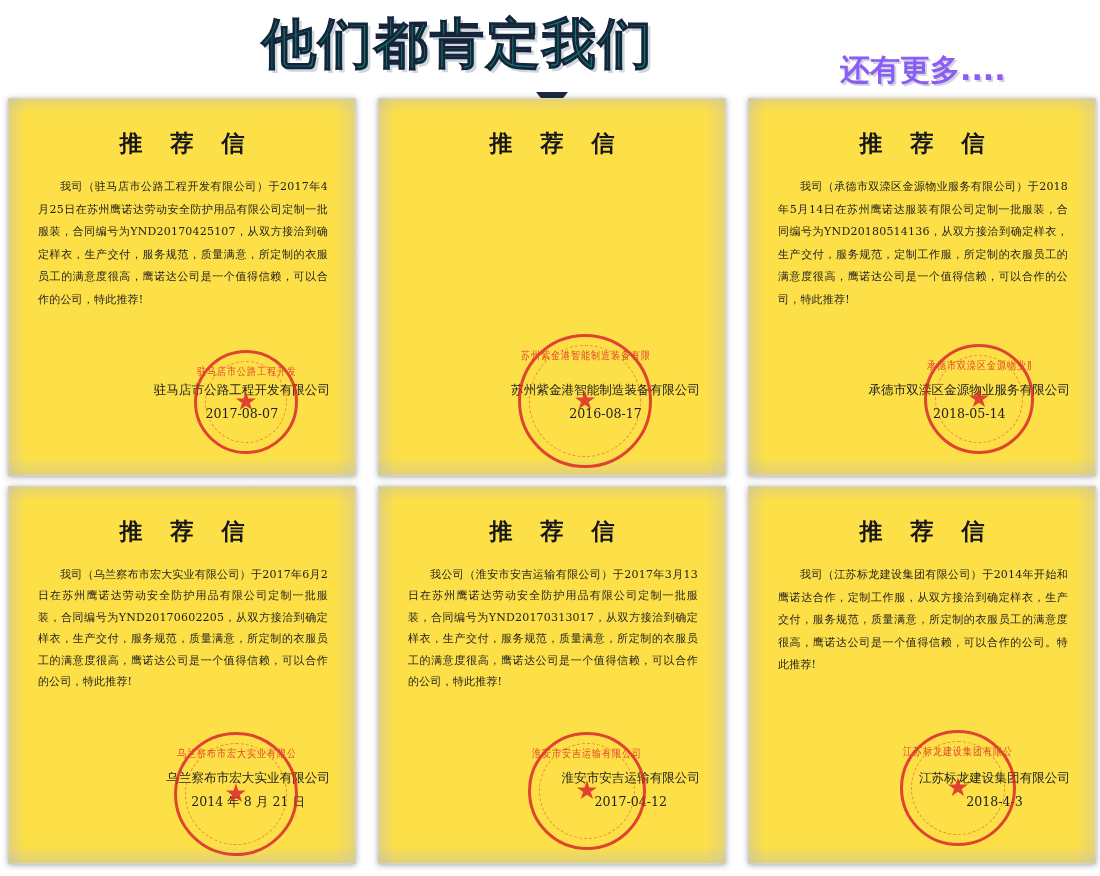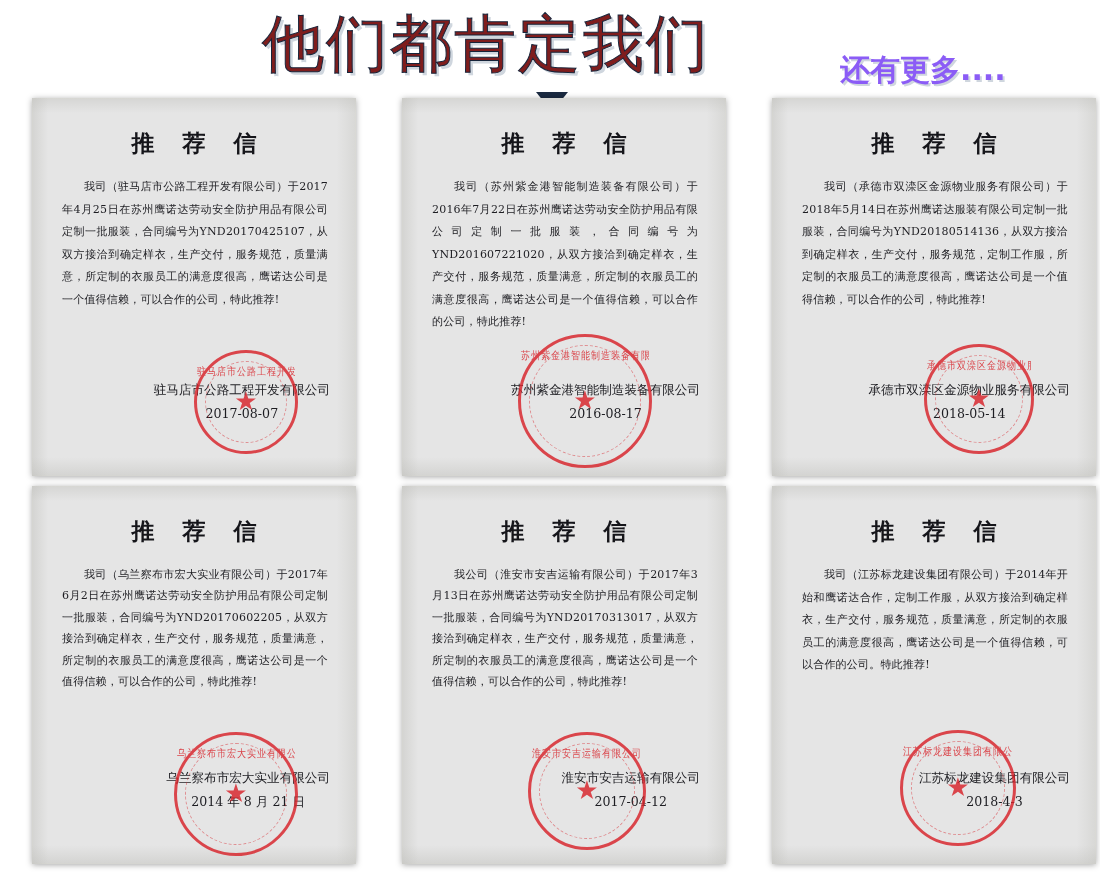--- a/index.html
+++ b/index.html
@@ -21,25 +21,25 @@
     left: 0;
     top: 0;
     width: 1100px;
     height: 100px;
   }
   .header-title {
     position: absolute;
     left: 262px;
     top: 8px;
     font-family: "DejaVu Sans", sans-serif;
-    font-weight: normal;
-    font-size: 62px;
+    font-weight: bold;
+    font-size: 54px;
     line-height: 72px;
     letter-spacing: 2px;
-    color: #7f1d1d;
+    color: #0f766e;
     text-shadow: 3px 3px 0 #cfd6de;
     -webkit-text-stroke: 1px #16243a;
     white-space: nowrap;
   }
   .header-sub {
     position: absolute;
     left: 840px;
     top: 50px;
     font-family: "DejaVu Sans", sans-serif;
     font-weight: bold;
@@ -75,24 +75,23 @@
   .cell.c0 { left: 8px;   top: 0px;   }
   .cell.c1 { left: 378px; top: 0px;   }
   .cell.c2 { left: 748px; top: 0px;   }
   .cell.c3 { left: 8px;   top: 388px; }
   .cell.c4 { left: 378px; top: 388px; }
   .cell.c5 { left: 748px; top: 388px; }
 
   .paper {
     position: absolute;
     inset: 0;
-    background: #e5e5e5;
+    background: #fde047;
     box-shadow: 0 1px 6px rgba(0,0,0,0.35), 0 0 0 1px #e7e7e3 inset;
     overflow: hidden;
-    margin-left: 24px;
   }
   
   .paper::before {
     content: "";
     position: absolute;
     inset: 0;
     background:
       linear-gradient(90deg, rgba(190,190,186,0.45) 0%, rgba(255,255,255,0) 5%,
                              rgba(255,255,255,0) 94%, rgba(195,195,190,0.40) 100%),
       linear-gradient(180deg, rgba(190,190,186,0.40) 0%, rgba(255,255,255,0) 4%,
@@ -212,21 +211,20 @@
         <div class="ring-text"></div>
         <div class="arc">驻马店市公路工程开发有限公司</div>
         <div class="star">★</div>
       </div>
     </div>
   </div>
 
   <div class="cell c1">
     <div class="paper">
       <div class="letter-title">推 荐 信</div>
-      <div class="letter-body">我司（苏州紫金港智能制造装备有限公司）于2016年7月22日在苏州鹰诺达劳动安全防护用品有限公司定制一批服装，合同编号为YND201607221020，从双方接洽到确定样衣，生产交付，服务规范，质量满意，所定制的衣服员工的满意度很高，鹰诺达公司是一个值得信赖，可以合作的公司，特此推荐!</div>
       <div class="signature">
         <span>苏州紫金港智能制造装备有限公司</span>
         <span class="sig-date">2016-08-17</span>
       </div>
       <div class="stamp">
         <div class="ring-text"></div>
         <div class="arc">苏州紫金港智能制造装备有限公司</div>
         <div class="star">★</div>
       </div>
     </div>

